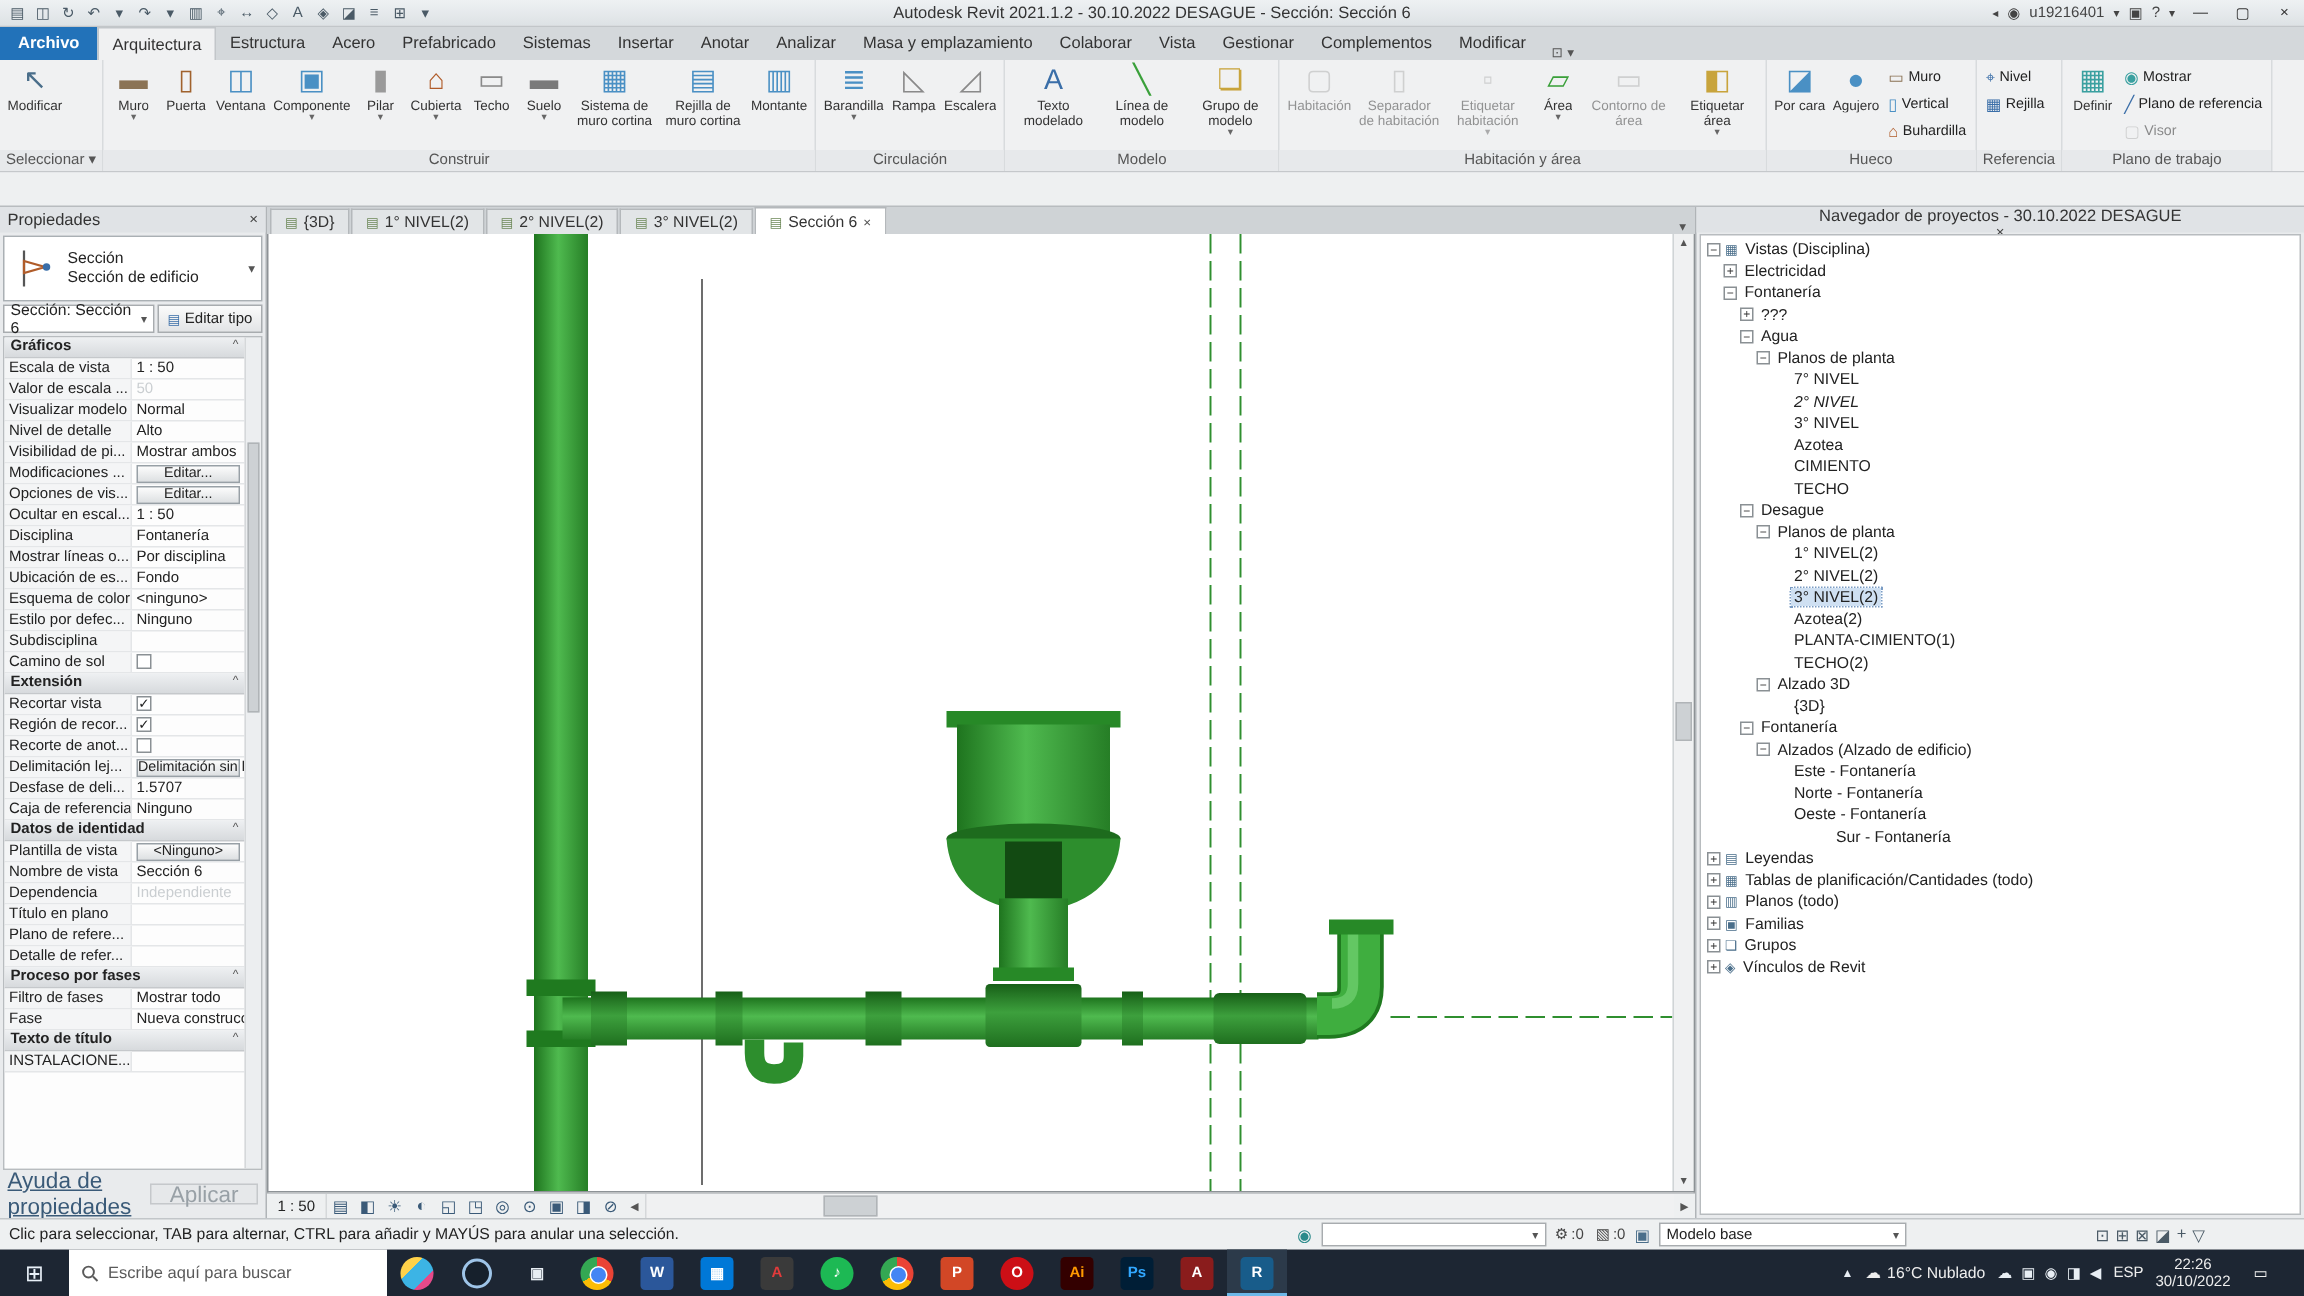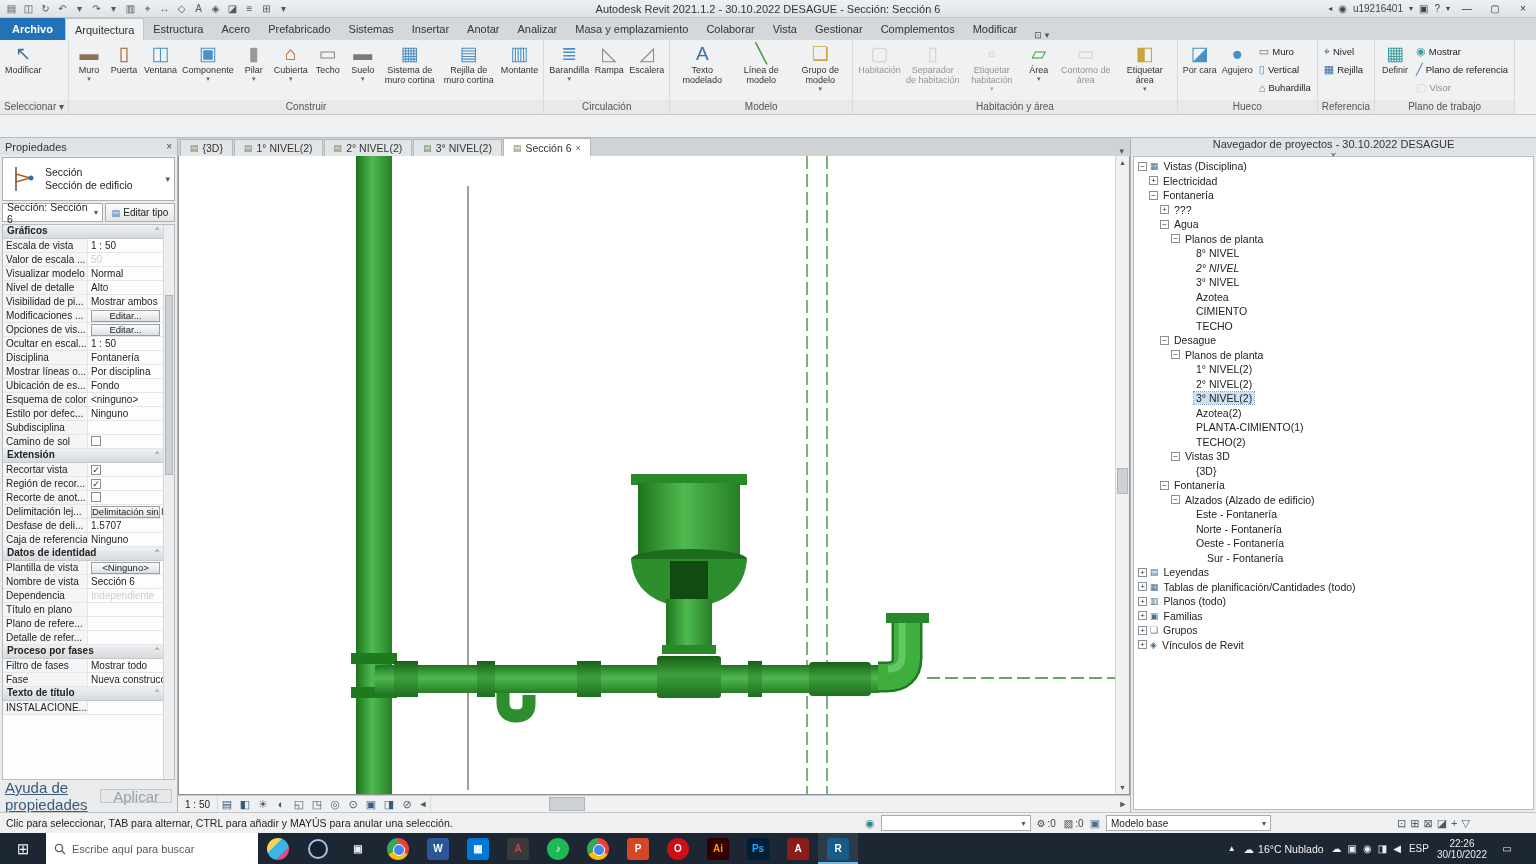--- a/index.html
+++ b/index.html
@@ -721,21 +721,21 @@
           <div class="trow" style="padding-left: 26px;">
             <span class="texp">−</span>
             <span class="tlbl">Agua</span>
           </div>
           <div class="trow" style="padding-left: 37px;">
             <span class="texp">−</span>
             <span class="tlbl">Planos de planta</span>
           </div>
           <div class="trow" style="padding-left: 48px;">
             <span class="texp-sp"></span>
-            <span class="tlbl">8° NIVEL</span>
+            <span class="tlbl">7° NIVEL</span>
           </div>
           <div class="trow" style="padding-left: 48px; font-style: italic;">
             <span class="texp-sp"></span>
             <span class="tlbl">2° NIVEL</span>
           </div>
           <div class="trow" style="padding-left: 48px;">
             <span class="texp-sp"></span>
             <span class="tlbl">3° NIVEL</span>
           </div>
           <div class="trow" style="padding-left: 48px;">
@@ -777,21 +777,21 @@
           <div class="trow" style="padding-left: 48px;">
             <span class="texp-sp"></span>
             <span class="tlbl">PLANTA-CIMIENTO(1)</span>
           </div>
           <div class="trow" style="padding-left: 48px;">
             <span class="texp-sp"></span>
             <span class="tlbl">TECHO(2)</span>
           </div>
           <div class="trow" style="padding-left: 37px;">
             <span class="texp">−</span>
-            <span class="tlbl">Vistas 3D</span>
+            <span class="tlbl">Alzado 3D</span>
           </div>
           <div class="trow" style="padding-left: 48px;">
             <span class="texp-sp"></span>
             <span class="tlbl">{3D}</span>
           </div>
           <div class="trow" style="padding-left: 26px;">
             <span class="texp">−</span>
             <span class="tlbl">Fontanería</span>
           </div>
           <div class="trow" style="padding-left: 37px;">
@@ -803,21 +803,21 @@
             <span class="tlbl">Este - Fontanería</span>
           </div>
           <div class="trow" style="padding-left: 48px;">
             <span class="texp-sp"></span>
             <span class="tlbl">Norte - Fontanería</span>
           </div>
           <div class="trow" style="padding-left: 48px;">
             <span class="texp-sp"></span>
             <span class="tlbl">Oeste - Fontanería</span>
           </div>
-          <div class="trow" style="padding-left: 59px;">
+          <div class="trow" style="padding-left: 76px;">
             <span class="texp-sp"></span>
             <span class="tlbl">Sur - Fontanería</span>
           </div>
           <div class="trow" style="padding-left: 4px;">
             <span class="texp">+</span>
             <span class="tico">▤</span>
             <span class="tlbl">Leyendas</span>
           </div>
           <div class="trow" style="padding-left: 4px;">
             <span class="texp">+</span>

